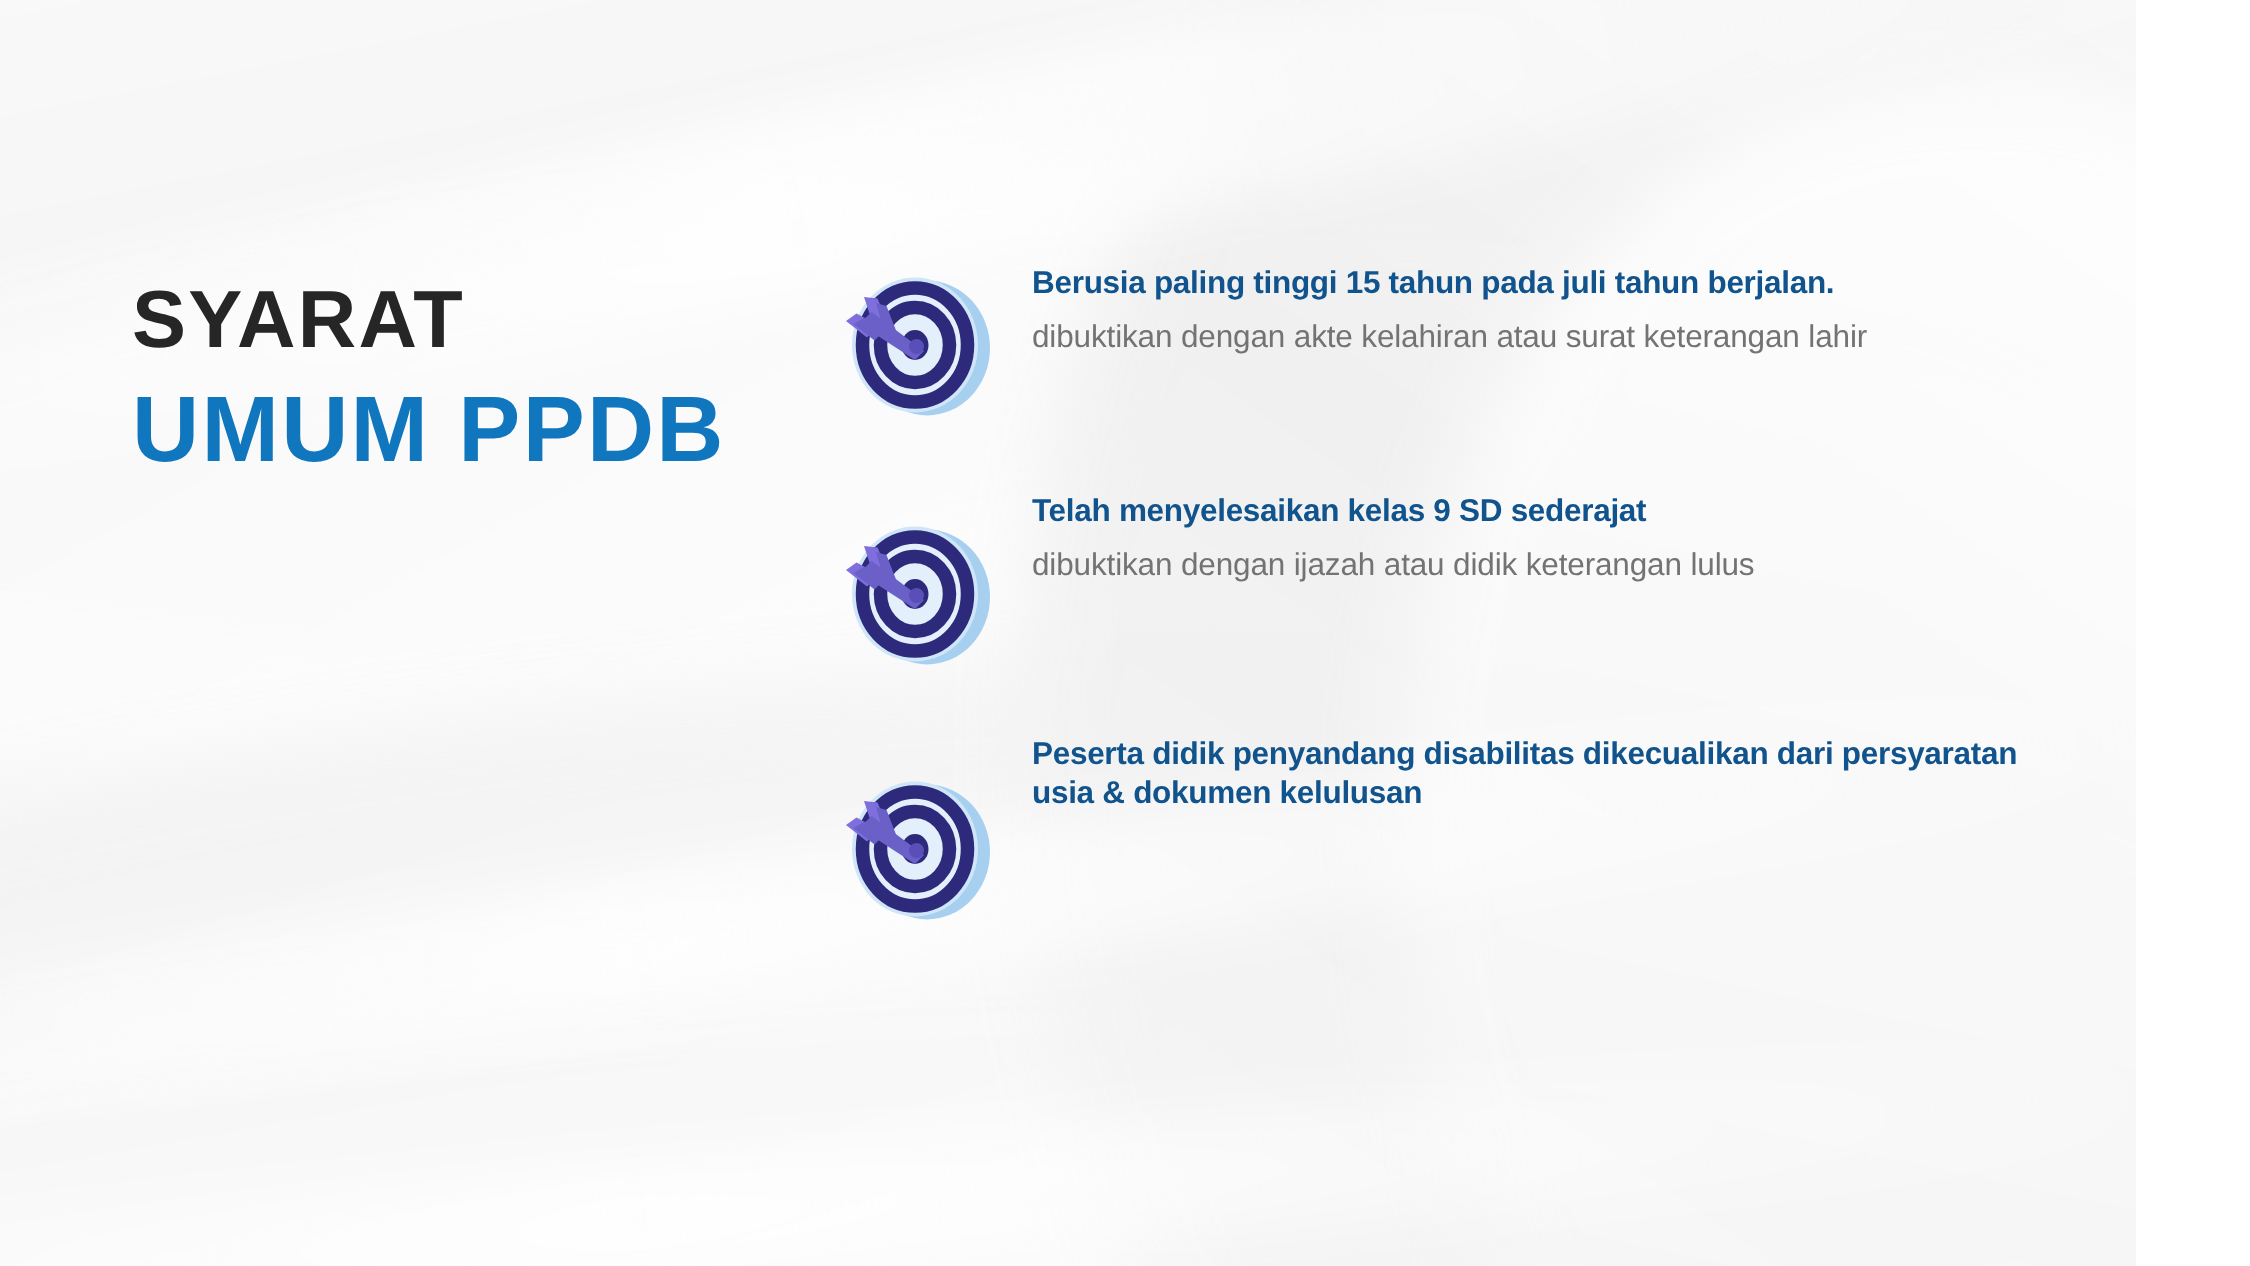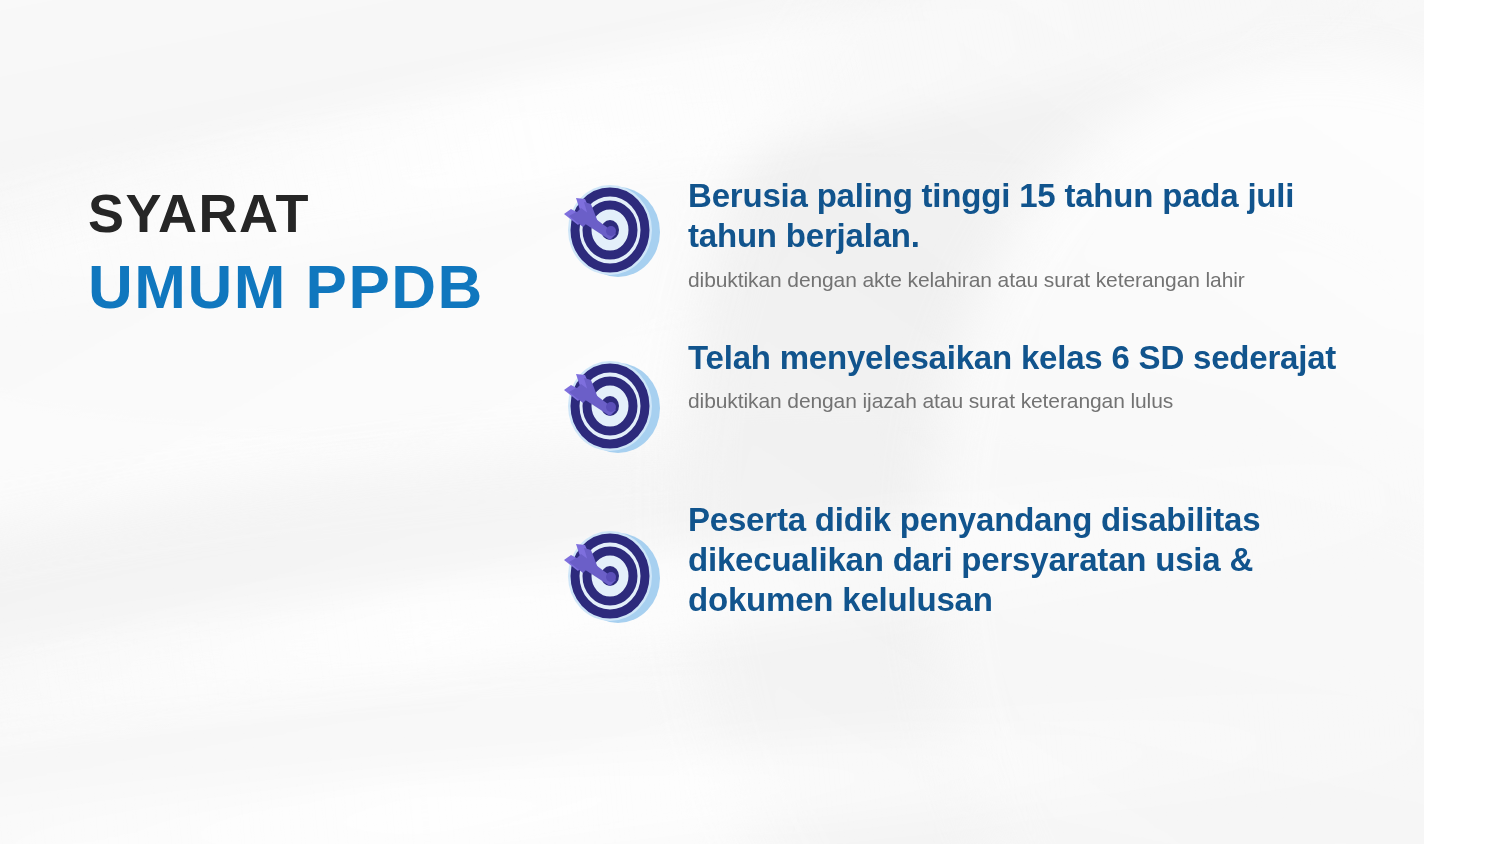--- a/index.html
+++ b/index.html
@@ -111,21 +111,21 @@
     width:110px;
     height:112px;
     margin-right:22px;
     position:relative;
   }
   .req-icon svg { display:block; width:110px; height:112px; }
 
   .req-text { flex:1 1 auto; padding-top:4px; }
 
   .req-heading {
-    font-size:33px;
+    font-size:21px;
     font-weight:bold;
     color:#11548D;
     line-height:1.22;
     letter-spacing:-0.2px;
     max-width:660px;
   }
   .req-sub {
     font-size:21px;
     font-weight:normal;
     color:#737373;
@@ -200,22 +200,22 @@
           <ellipse cx="54" cy="58" rx="9" ry="10" fill="#2D2A7C"></ellipse>
           <path d="M8 42 L15 37 L30 45 L22 53 Z" fill="#7E6FDD"></path>
           <path d="M20 26 L29 27 L38 48 L26 44 Z" fill="#7E6FDD"></path>
           <path d="M28 30 L35 32 L42 50 L33 47 Z" fill="#6B5FC8"></path>
           <path d="M13 44 L20 40 L34 48 L27 55 Z" fill="#6B5FC8"></path>
           <path d="M17 44 L25 36 L60 62 L54 68 Z" fill="#6B5FC8"></path>
           <circle cx="55" cy="59" r="5" fill="#5A4EB8"></circle>
         </svg>
       </div>
       <div class="req-text">
-        <div class="req-heading">Telah menyelesaikan kelas 6 SD sederajat</div>
-        <div class="req-sub">dibuktikan dengan ijazah atau surat keterangan lulus</div>
+        <div class="req-heading">Telah menyelesaikan kelas 9 SD sederajat</div>
+        <div class="req-sub">dibuktikan dengan ijazah atau didik keterangan lulus</div>
       </div>
     </div>
 
     <div class="req-item item-3">
       <div class="req-icon">
         <svg viewBox="0 0 110 112" xmlns="http://www.w3.org/2000/svg">
           <ellipse cx="62" cy="60" rx="42" ry="45" fill="#A7D0F0"></ellipse>
           <ellipse cx="54" cy="58" rx="42" ry="45" fill="#CFE6F8"></ellipse>
           <ellipse cx="54" cy="58" rx="36" ry="39" fill="#E3EFFA"></ellipse>
           <ellipse cx="54" cy="58" rx="35" ry="38" fill="none" stroke="#2D2A7C" stroke-width="9"></ellipse>

